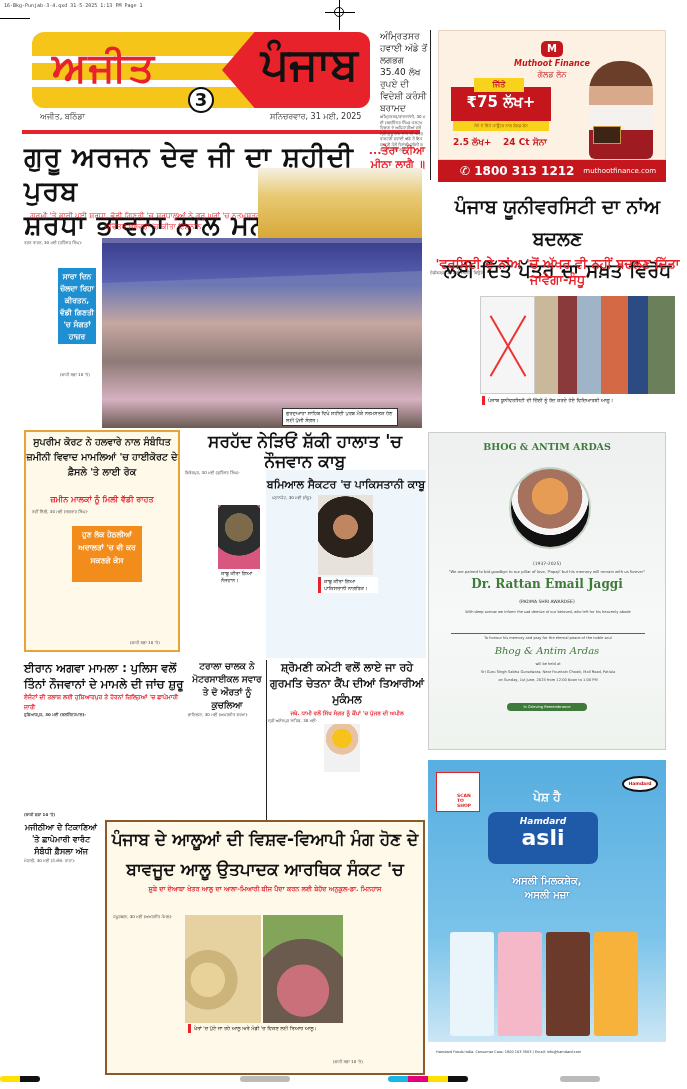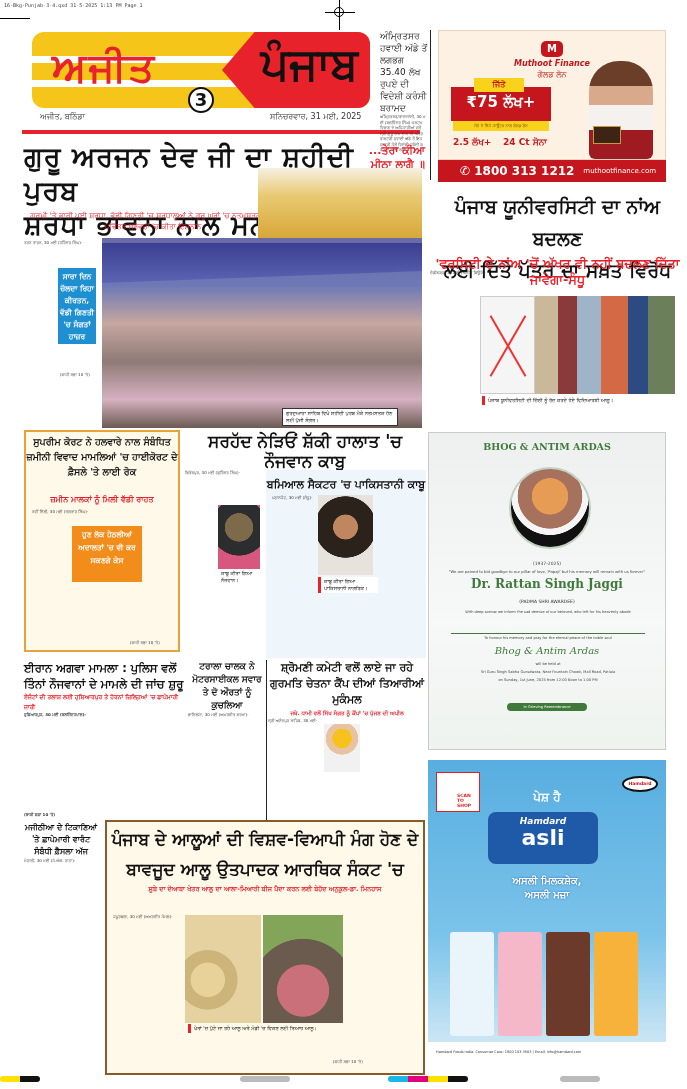--- a/index.html
+++ b/index.html
@@ -234,21 +234,21 @@
 </div>
 <div class="abs pt1"></div>
 <div class="abs pt2"></div>
 <div class="abs cap" style="left:188px;top:1024px;width:150px;border:none;border-left:3px solid #e8222b;background:transparent">ਖੇਤਾਂ 'ਚ ਪੁੱਟੇ ਜਾ ਰਹੇ ਆਲੂ ਅਤੇ ਮੰਡੀ 'ਚ ਵਿਕਣ ਲਈ ਤਿਆਰ ਆਲੂ।</div>
 
 <div class="abs bhog">
   <div class="t">BHOG &amp; ANTIM ARDAS</div>
   <div class="por"></div>
   <div class="yrs">(1937-2025)</div>
   <div class="q">"We are pained to bid goodbye to our pillar of love, 'Papaji' but his memory will remain with us forever"</div>
-  <div class="nm">Dr. Rattan Singh Jaggi</div>
+  <div class="nm">Dr. Rattan Email Jaggi</div>
   <div class="ps">(PADMA SHRI AWARDEE)</div>
   <div class="sm" style="top:176px">With deep sorrow we inform the sad demise of our beloved, who left for his heavenly abode</div>
   <div class="divl"></div>
   <div class="sm" style="top:202px">To honour his memory and pray for the eternal peace of the noble soul</div>
   <div class="aa">Bhog &amp; Antim Ardas</div>
   <div class="sm" style="top:228px">will be held at</div>
   <div class="sm" style="top:236px">Sri Guru Singh Sabha Gurudwara, Near Fountain Chowk, Mall Road, Patiala</div>
   <div class="sm" style="top:244px">on Sunday, 1st June, 2025 from 12:00 Noon to 1:00 PM</div>
   <div class="pill">In Grieving Remembrance</div>
 </div>

